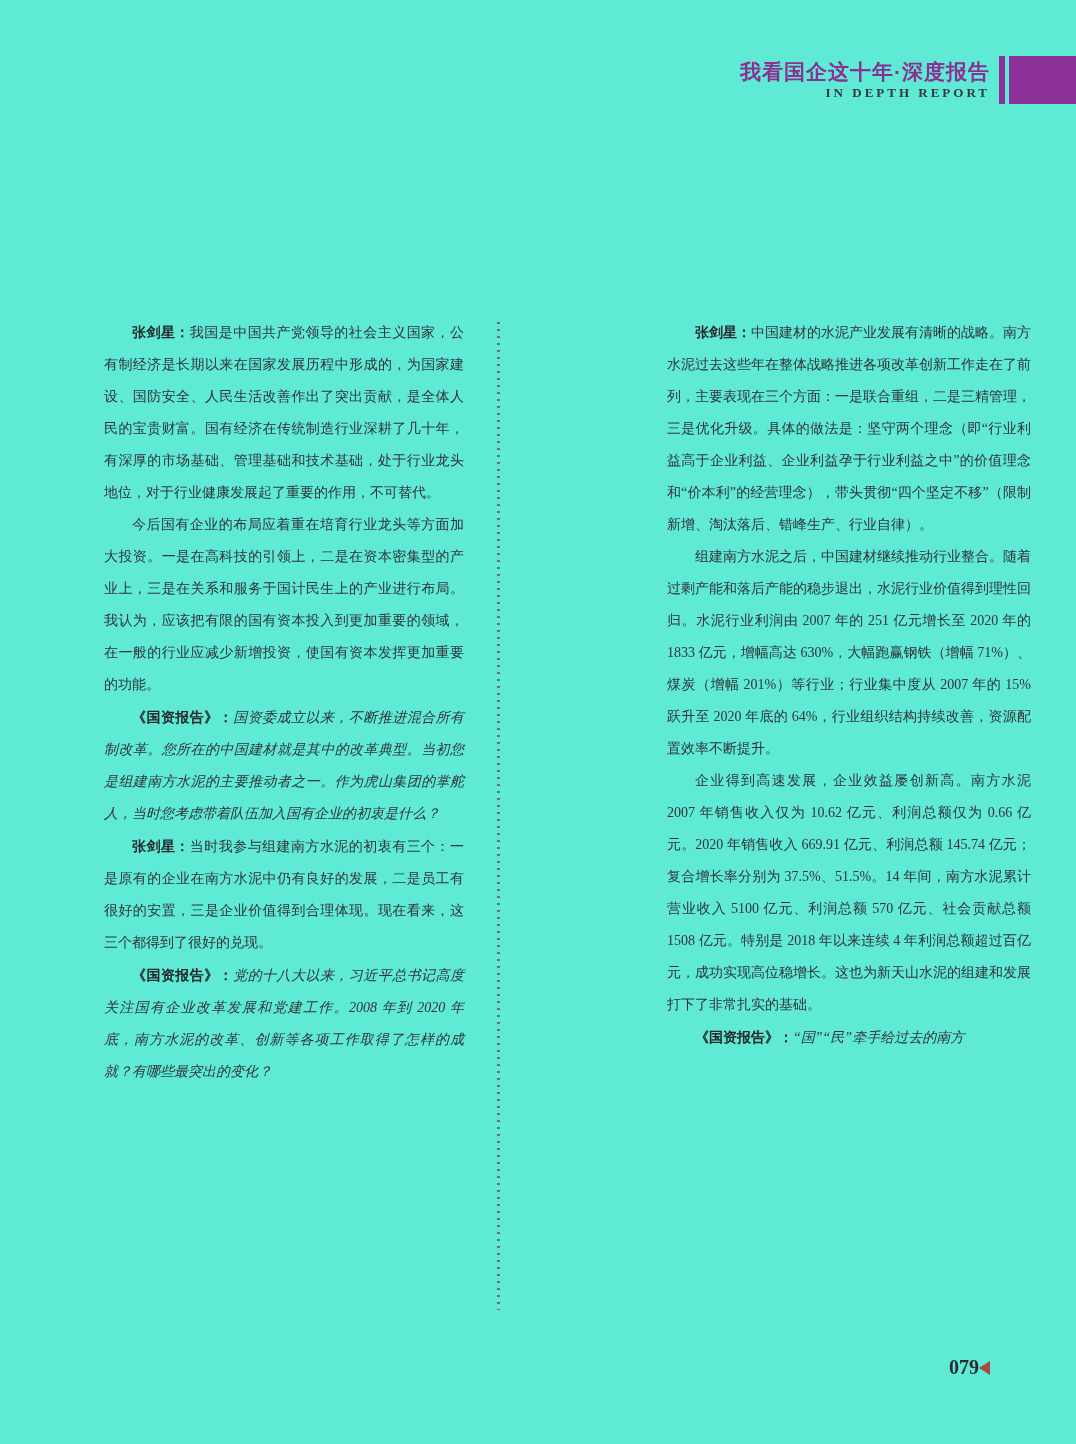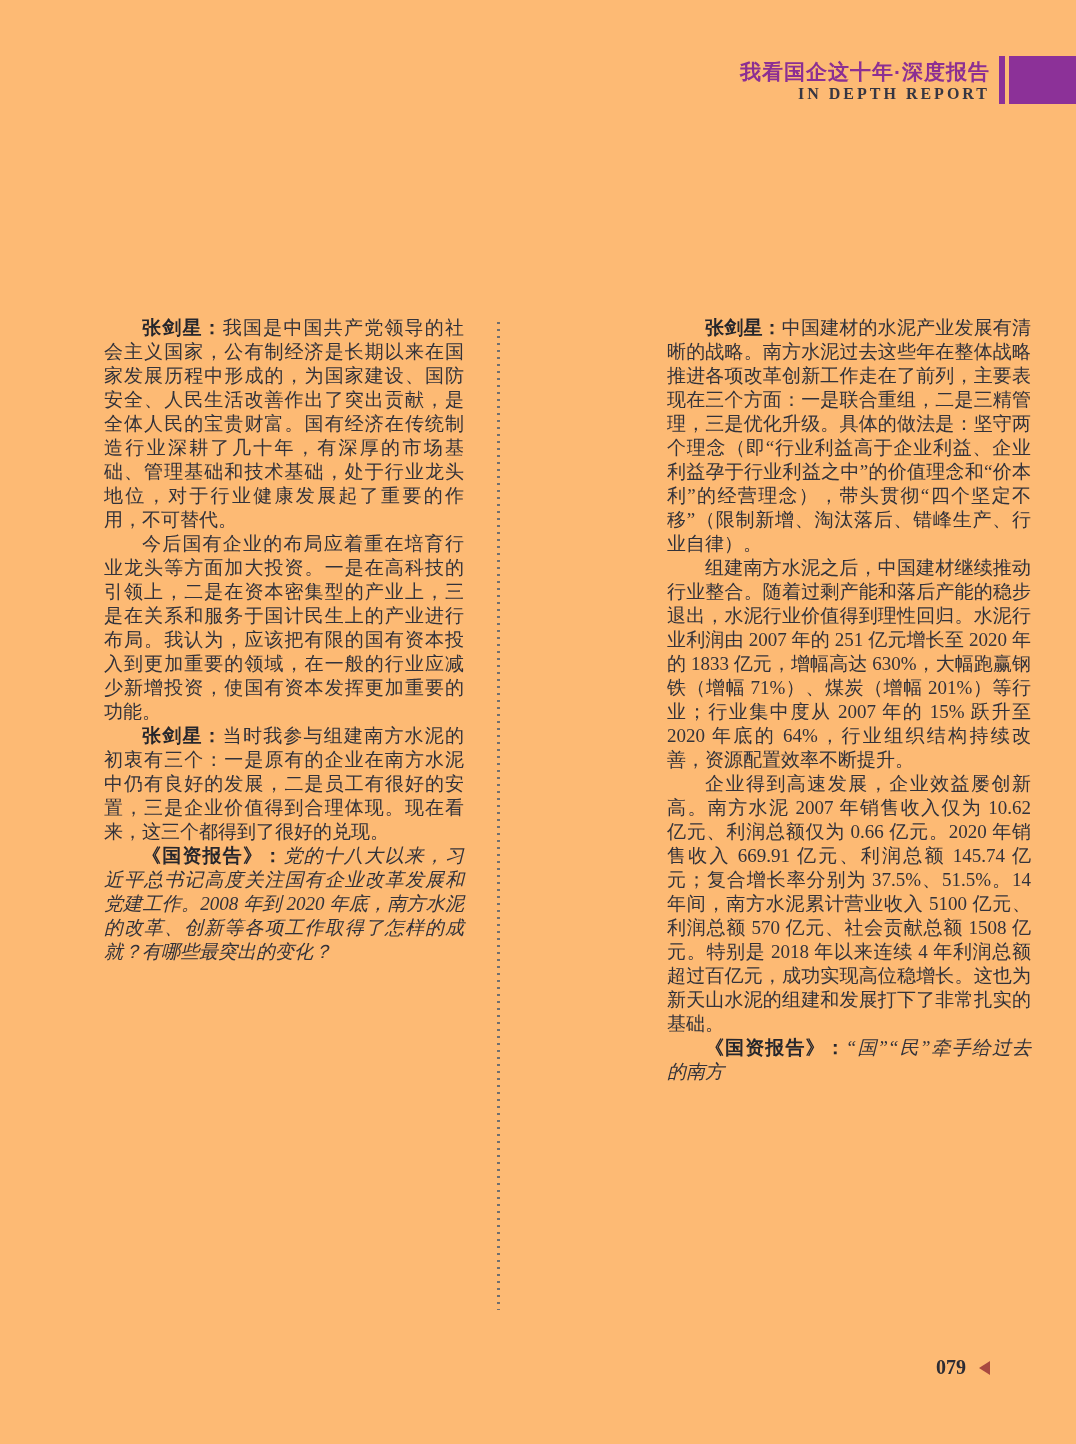--- a/index.html
+++ b/index.html
@@ -1,64 +1,64 @@
 <!DOCTYPE html>
 <html><head>
 <meta charset="utf-8">
 <style>
   html,body { margin:0; padding:0; background:#e8e8e8; }
   .page {
-    position:relative; width:1076px; height:1444px; background:#fdba74;
+    position:relative; width:1076px; height:1444px; background:#5eead4;
     overflow:hidden; font-family:"Liberation Serif","DejaVu Serif",serif;
     color:#32323a; margin:0 auto;
   }
   
   .header-cn {
     position:absolute; top:58px; right:86px;
     font-family:"Liberation Sans","DejaVu Sans",sans-serif;
     font-weight:bold; font-size:21px; color:#8c2f93; letter-spacing:1px;
     white-space:nowrap;
   }
   .header-en {
     position:absolute; top:85px; right:86px;
     font-family:"Liberation Serif","DejaVu Serif",serif;
-    font-weight:bold; font-size:16px; color:#363642; letter-spacing:3px;
+    font-weight:bold; font-size:13px; color:#363642; letter-spacing:3px;
     white-space:nowrap;
     margin-left:32px;
   }
   .accent-line {
     position:absolute; left:999px; top:56px; width:6px; height:48px;
     background:#8c3198;
   }
   .accent-block {
     position:absolute; left:1009px; top:56px; width:67px; height:48px;
     background:#8c3198;
   }
   
   .col {
     position:absolute; top:316px; width:360px;
-    font-size:19px; line-height:24px; text-align:justify;
+    font-size:14px; line-height:32px; text-align:justify;
   }
   .col-left  { left:104px; }
   .col-right { left:627px; width:364px;margin-left:40px; }
   .para { margin:0; text-indent:2em; }
   .speaker {
     font-family:"Liberation Sans","DejaVu Sans",sans-serif;
     font-weight:bold; color:#26262c; font-style:normal;
   }
   .question { font-style:italic; }
   .divider {
     position:absolute; left:497px; top:322px; width:3px; height:988px;
     background:repeating-linear-gradient(to bottom,
       #6f6f6f 0px, #6f6f6f 2.5px, transparent 2.5px, transparent 7px);
   }
   
   .folio {
     position:absolute; top:1356px; right:86px;
-    display:flex; align-items:center; gap:13px;
+    display:flex; align-items:center; gap:0;
     font-weight:bold; font-size:20px; color:#2c2c34;
   }
   .folio-triangle {
     display:inline-block; width:0; height:0;
     border-top:7px solid transparent; border-bottom:7px solid transparent;
     border-right:11px solid #a84a41;
   }
 </style>
 </head>
 <body>
@@ -69,20 +69,21 @@
 
   <div class="header-en">IN DEPTH REPORT</div>
 
   <div class="accent-line"></div>
 
   <div class="accent-block"></div>
 
   <div class="col col-left" id="col-left">
       <p class="para answer"><span class="speaker">张剑星：</span><span>我国是中国共产党领导的社会主义国家，公有制经济是长期以来在国家发展历程中形成的，为国家建设、国防安全、人民生活改善作出了突出贡献，是全体人民的宝贵财富。国有经济在传统制造行业深耕了几十年，有深厚的市场基础、管理基础和技术基础，处于行业龙头地位，对于行业健康发展起了重要的作用，不可替代。</span></p>
       <p class="para plain"><span>今后国有企业的布局应着重在培育行业龙头等方面加大投资。一是在高科技的引领上，二是在资本密集型的产业上，三是在关系和服务于国计民生上的产业进行布局。我认为，应该把有限的国有资本投入到更加重要的领域，在一般的行业应减少新增投资，使国有资本发挥更加重要的功能。</span></p>
+      <p class="para question"><span class="speaker">《国资报告》：</span><span>国资委成立以来，不断推进混合所有制改革。您所在的中国建材就是其中的改革典型。当初您是组建南方水泥的主要推动者之一。作为虎山集团的掌舵人，当时您考虑带着队伍加入国有企业的初衷是什么？</span></p>
       <p class="para answer"><span class="speaker">张剑星：</span><span>当时我参与组建南方水泥的初衷有三个：一是原有的企业在南方水泥中仍有良好的发展，二是员工有很好的安置，三是企业价值得到合理体现。现在看来，这三个都得到了很好的兑现。</span></p>
       <p class="para question"><span class="speaker">《国资报告》：</span><span>党的十八大以来，习近平总书记高度关注国有企业改革发展和党建工作。2008 年到 2020 年底，南方水泥的改革、创新等各项工作取得了怎样的成就？有哪些最突出的变化？</span></p>
     </div>
 
   <div class="divider"></div>
 
   <div class="col col-right" id="col-right">
       <p class="para answer"><span class="speaker">张剑星：</span><span>中国建材的水泥产业发展有清晰的战略。南方水泥过去这些年在整体战略推进各项改革创新工作走在了前列，主要表现在三个方面：一是联合重组，二是三精管理，三是优化升级。具体的做法是：坚守两个理念（即“行业利益高于企业利益、企业利益孕于行业利益之中”的价值理念和“价本利”的经营理念），带头贯彻“四个坚定不移”（限制新增、淘汰落后、错峰生产、行业自律）。</span></p>
       <p class="para plain"><span>组建南方水泥之后，中国建材继续推动行业整合。随着过剩产能和落后产能的稳步退出，水泥行业价值得到理性回归。水泥行业利润由 2007 年的 251 亿元增长至 2020 年的 1833 亿元，增幅高达 630%，大幅跑赢钢铁（增幅 71%）、煤炭（增幅 201%）等行业；行业集中度从 2007 年的 15% 跃升至 2020 年底的 64%，行业组织结构持续改善，资源配置效率不断提升。</span></p>
       <p class="para plain"><span>企业得到高速发展，企业效益屡创新高。南方水泥 2007 年销售收入仅为 10.62 亿元、利润总额仅为 0.66 亿元。2020 年销售收入 669.91 亿元、利润总额 145.74 亿元；复合增长率分别为 37.5%、51.5%。14 年间，南方水泥累计营业收入 5100 亿元、利润总额 570 亿元、社会贡献总额 1508 亿元。特别是 2018 年以来连续 4 年利润总额超过百亿元，成功实现高位稳增长。这也为新天山水泥的组建和发展打下了非常扎实的基础。</span></p>

